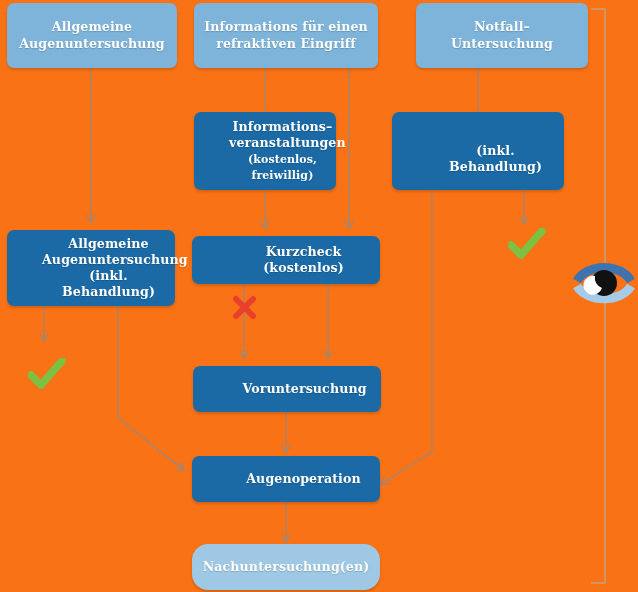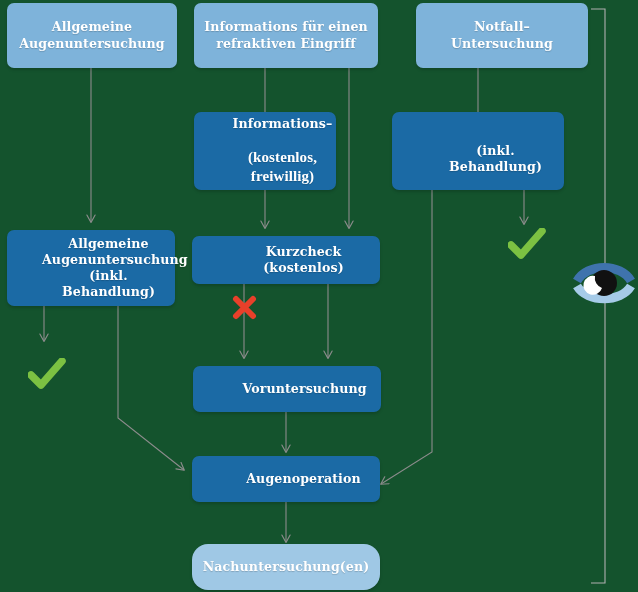--- a/index.html
+++ b/index.html
@@ -7,21 +7,21 @@
     padding: 0;
     background: #ffffff;
   }
   body {
     font-family: "DejaVu Serif", "Liberation Serif", serif;
   }
   #stage {
     position: relative;
     width: 638px;
     height: 592px;
-    background: #14532d;
+    background: #f97316;
     overflow: hidden;
   }
   #edges {
     position: absolute;
     left: 0; top: 0;
     width: 638px;
     height: 592px;
     pointer-events: none;
   }
   .node {
@@ -49,21 +49,21 @@
   }
   .node.dark {
     background: #1b6aa5;
     padding-left: 35px;
   }
   .node.pale {
     background: #9fc8e5;
     border-radius: 16px;
   }
   .fs13 { font-size: 12.6px; }
-  .fs12 { font-size: 15px; font-family: Liberation Serif, serif; }
+  .fs12 { font-size: 11px; }
 
   .mark {
     position: absolute;
     z-index: 5;
     line-height: 1;
     font-family: "DejaVu Sans", "Liberation Sans", sans-serif;
   }
   .check svg, .cross svg { display: block; }
 
   .eye {
@@ -135,21 +135,21 @@
   <div class="node light fs13" style="left:392px; top:3px;   width:172px; height:65px;margin-left:24px;">
     <div class="node-inner">
       <span>Notfall–</span><br>
       <span>Untersuchung</span>
     </div>
   </div>
 
   <div class="node dark fs13" style="left:194px; top:112px; width:142px; height:78px;">
     <div class="node-inner">
       <span>Informations–</span><br>
-      <br>
+      <span>veranstaltungen</span><br>
       <span class="fs12">(kostenlos, freiwillig)</span>
     </div>
   </div>
 
   <div class="node dark fs13" style="left:392px; top:112px; width:172px; height:78px;">
     <div class="node-inner">
       <br>
       <span>(inkl. Behandlung)</span>
     </div>
   </div>

